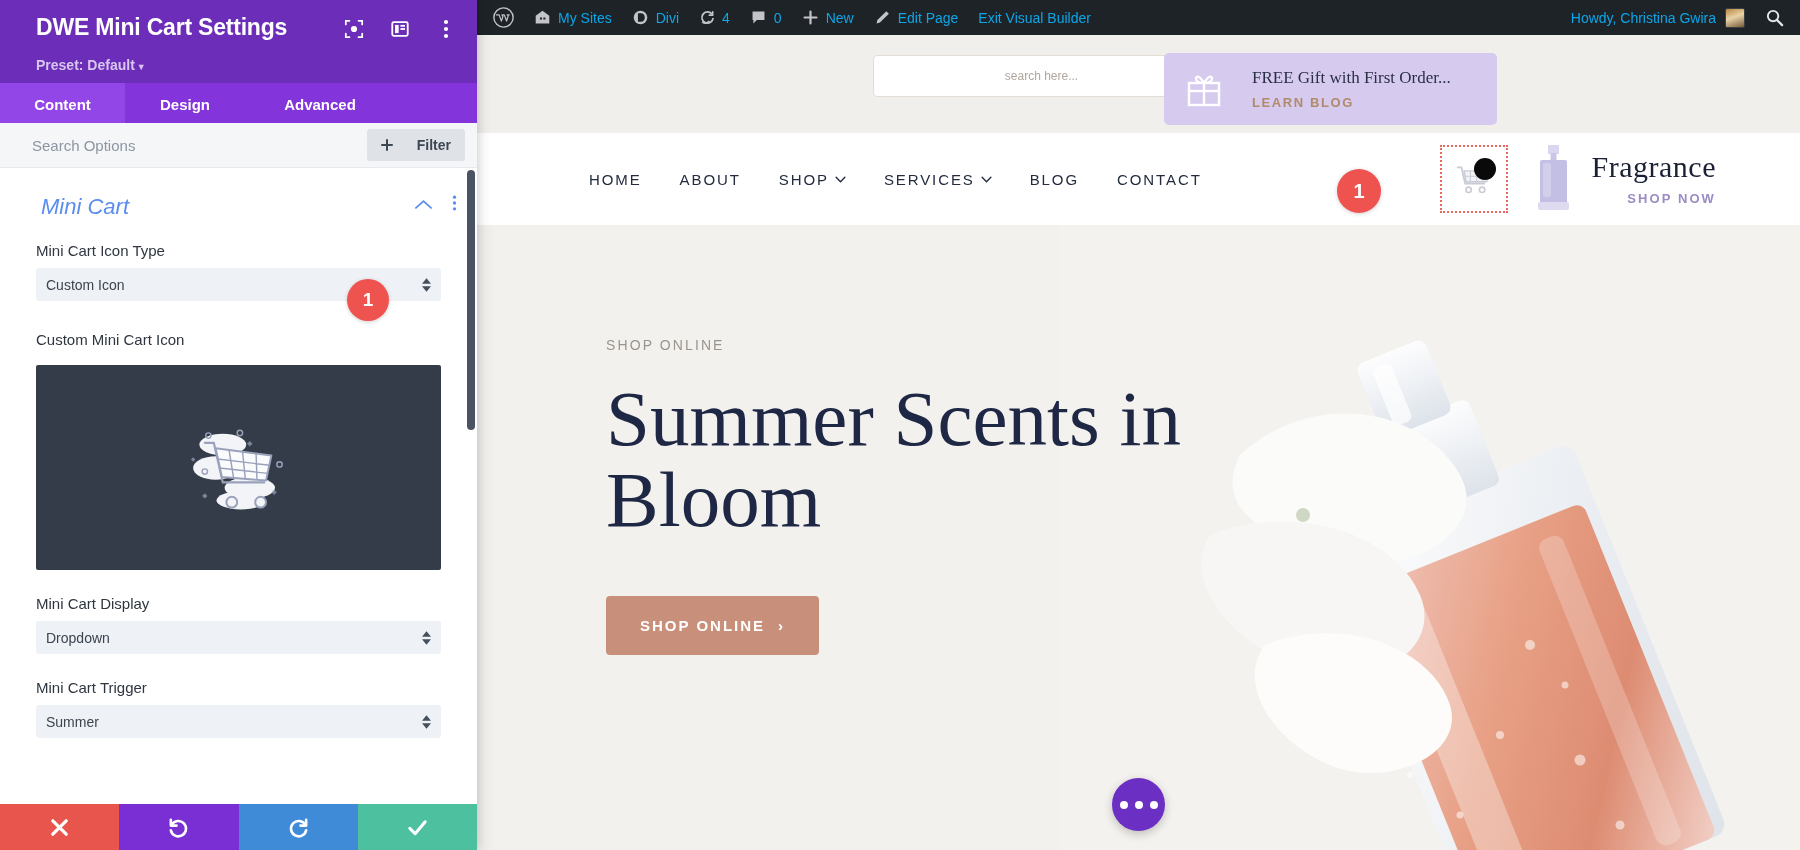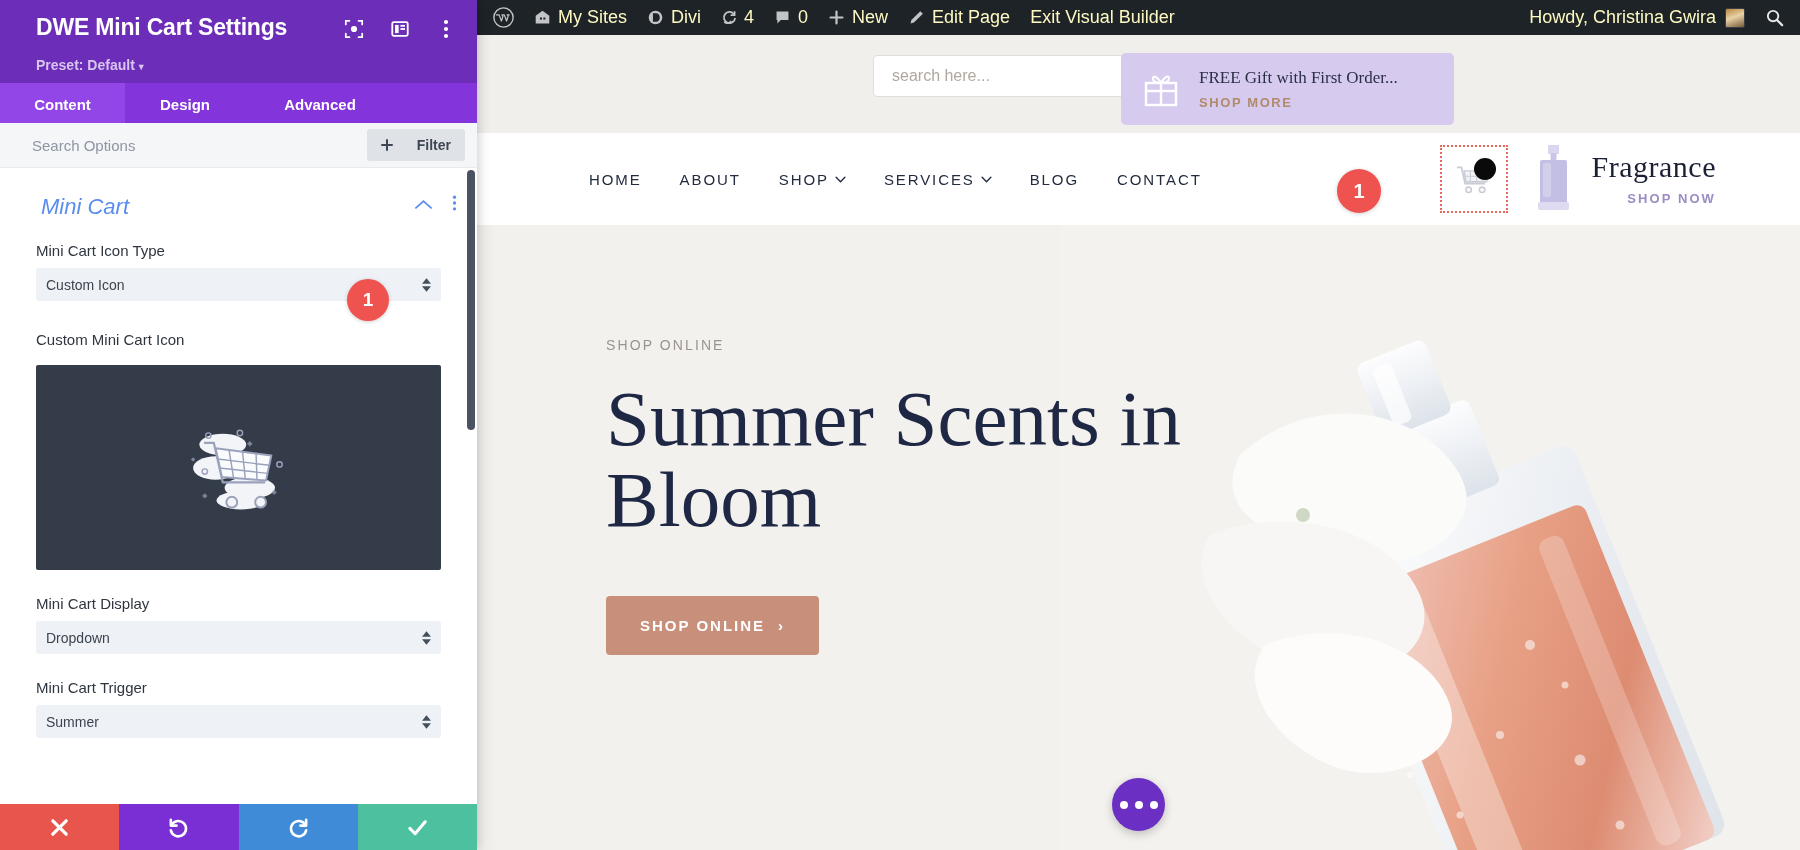--- a/index.html
+++ b/index.html
@@ -127,21 +127,21 @@
   .fb-cancel { background: #e8554c; }
   .fb-undo   { background: #7a2fd4; }
   .fb-redo   { background: #3f8bd8; }
   .fb-save   { background: #4dc0a0; }
 
   
   .preview { position: absolute; left: 477px; top: 0; width: 1323px; height: 850px; background: #f1efec; }
 
   .wp-adminbar {
     height: 35px; background: #1d2327; display: flex; align-items: center;
-    color: #fef9c3; font-size: 18px; padding-left: 6px;
+    color: #0ea5e9; font-size: 14px; padding-left: 6px;
   }
   .wp-item {
     display: flex; align-items: center; gap: 7px; padding: 0 10px;
     height: 35px; cursor: pointer; white-space: nowrap;
   }
   .wp-spacer { flex: 1; }
   .wp-howdy { display: flex; align-items: center; gap: 9px; padding: 0 12px; cursor: pointer; }
   .wp-avatar {
     width: 20px; height: 20px; border-radius: 2px;
     background: linear-gradient(160deg,#b9863f 0%,#e8d3a8 45%,#7a5c3a 100%);
@@ -154,30 +154,31 @@
     align-items: center; padding: 0 0 0 0; position: relative;
   }
   .search-box {
     position: absolute; left: 396px; top: 20px;
     width: 337px; height: 42px; background: #fff;
     border: 1px solid #e3ddd6; border-radius: 4px;
     display: flex; align-items: center; padding: 0 18px;
   }
   .search-box input {
     border: none; outline: none; background: transparent;
-    font-size: 16px; color: #a39a90; width: 100%;
+    font-size: 12px; color: #a39a90; width: 100%;
     font-family: "Liberation Sans", sans-serif;
+    text-align: center;
   }
   .search-box input::placeholder { color: #b0a79d; }
 
   .gift-banner {
-    position: absolute; left: 644px; top: 18px;
+    position: absolute; left: 687px; top: 18px;
     width: 333px; height: 72px; background: #d6cbef;
     border-radius: 5px; display: flex; align-items: center;
-    padding: 0 22px; gap: 20px; cursor: pointer;
+    padding: 0 22px; gap: 30px; cursor: pointer;
   }
   .gift-text-1 {
     font-family: "Liberation Serif", serif; font-size: 17px;
     color: #2b2f46; line-height: 1.2;
   }
   .gift-text-2 {
     font-size: 13px; color: #b08a6b; letter-spacing: 1.6px;
     font-weight: 700; margin-top: 6px;
   }
 
@@ -320,21 +321,21 @@
       </div>
       <div class="gift-banner">
         <svg width="36" height="38" viewBox="0 0 36 38">
           <rect x="3" y="13" width="30" height="22" fill="none" stroke="#fff" stroke-width="2.4"></rect>
           <path d="M3 21h30" stroke="#fff" stroke-width="2.4"></path>
           <path d="M18 13v22" stroke="#fff" stroke-width="2.4"></path>
           <path d="M18 13c-5 0-8-2-8-4.5S13 5 18 13zM18 13c5 0 8-2 8-4.5S23 5 18 13z" fill="none" stroke="#fff" stroke-width="2.2"></path>
         </svg>
         <div>
           <div class="gift-text-1">FREE Gift with First Order...</div>
-          <div class="gift-text-2">SHOP MORE</div>
+          <div class="gift-text-2">LEARN BLOG</div>
         </div>
       </div>
     </div>
 
     <div class="site-nav">
       <div class="nav-links">
         <span class="nav-link">
           <span>HOME</span>
         </span>
         <span class="nav-link">

